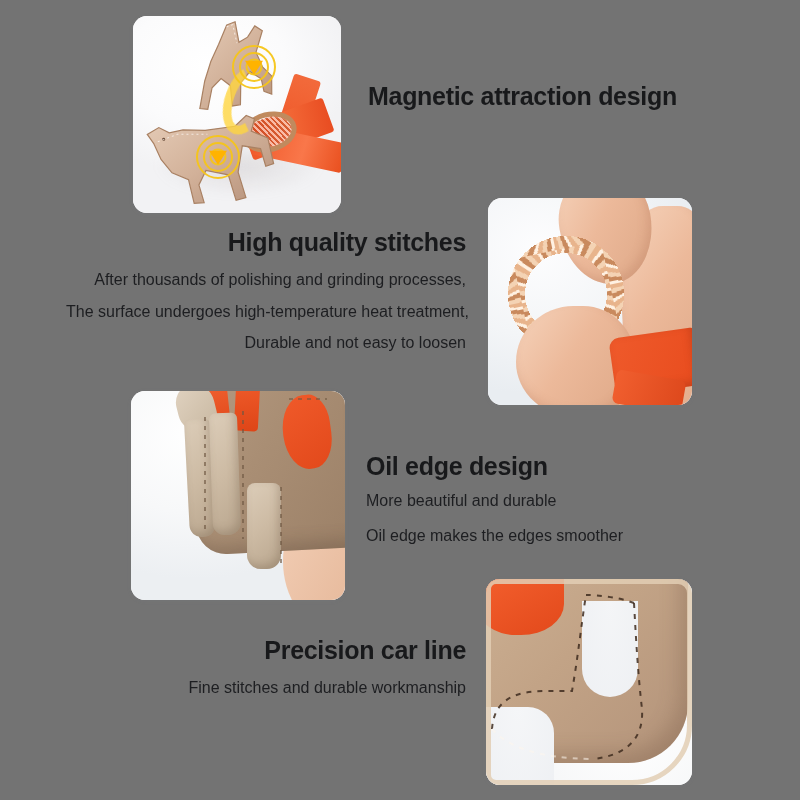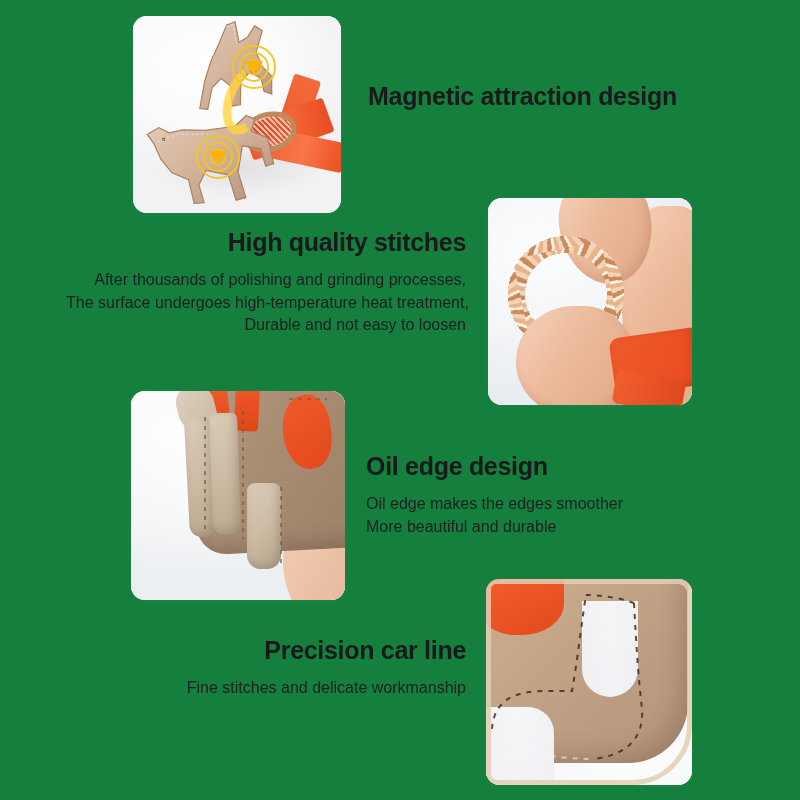--- a/index.html
+++ b/index.html
@@ -15,21 +15,21 @@
     font-family: "Liberation Sans", sans-serif;
     background: #dfe4ec;
     position: relative;
   }
 
   .page {
     position: absolute;
     inset: 0;
     width: 800px;
     height: 800px;
-    background: #15803d;
+    background: #737373;
   }
 
   
   .feature { position: absolute; }
 
   .photo-card {
     position: absolute;
     background: #ffffff;
     border-radius: 14px;
     overflow: hidden;
@@ -57,21 +57,21 @@
     font-size: 16px;
     font-weight: normal;
     color: #1d1e21;
     line-height: 1.42;
     white-space: nowrap;
   }
 
   .ta-left  { text-align: left; }
   .ta-right { text-align: right; }
   .gap-md { margin-top: 12px; }
-  .gap-line { }
+  .gap-line { margin-top: 9px; }
 
   
   #photo-1 { left: 133px; top: 16px; width: 208px; height: 197px; }
   .p1-bg {
     position: absolute; inset: 0;
     background:
       radial-gradient(ellipse 70% 55% at 35% 25%, #ffffff 0%, #fbfbfc 55%, #f2f2f4 100%);
   }
   .p1-shadow {
     position: absolute; left: 10%; top: 60%;
@@ -400,22 +400,22 @@
           <path d="M74 26 L74 140" fill="none" stroke="#6e5742" stroke-width="1.6" stroke-dasharray="4 5" opacity=".8"></path>
           <path d="M112 20 L112 148" fill="none" stroke="#6e5742" stroke-width="1.6" stroke-dasharray="4 5" opacity=".8"></path>
           <path d="M150 96 L150 176" fill="none" stroke="#6e5742" stroke-width="1.6" stroke-dasharray="4 5" opacity=".8"></path>
           <path d="M158 8 L196 8" fill="none" stroke="#6e5742" stroke-width="1.6" stroke-dasharray="4 5" opacity=".75"></path>
         </svg>
       </div>
     </div>
 
     <div class="text-block ta-left" id="text-3">
       <div class="feat-title">Oil edge design</div>
+      <div class="feat-line gap-line">More beautiful and durable</div>
       <div class="feat-line gap-md">Oil edge makes the edges smoother</div>
-      <div class="feat-line gap-line">More beautiful and durable</div>
     </div>
   </div>
 
   <div class="feature">
 
     <div class="photo-card" id="photo-4">
       <div class="photo-inner">
         <div class="p4-bg"></div>
         <div class="p4-body"></div>
         <div class="p4-orange"></div>
@@ -426,17 +426,17 @@
           <path d="M148 24 C 150 60, 152 96, 156 130 C 158 160, 140 176, 108 180" fill="none" stroke="#3e2c1e" stroke-width="2" stroke-dasharray="5 6" opacity=".85"></path>
           <path d="M100 16 C 112 16, 132 18, 148 24" fill="none" stroke="#3e2c1e" stroke-width="2" stroke-dasharray="5 6" opacity=".85"></path>
           <path d="M6 150 C 20 166, 50 180, 108 180" fill="none" stroke="#fdf6ec" stroke-width="2" stroke-dasharray="5 6" opacity=".55"></path>
         </svg>
         <div class="p4-edge"></div>
       </div>
     </div>
 
     <div class="text-block ta-right" id="text-4">
       <div class="feat-title">Precision car line</div>
-      <div class="feat-line gap-md">Fine stitches and delicate workmanship</div>
+      <div class="feat-line gap-md">Fine stitches and durable workmanship</div>
     </div>
   </div>
 
 </div>
 
 </body></html>

